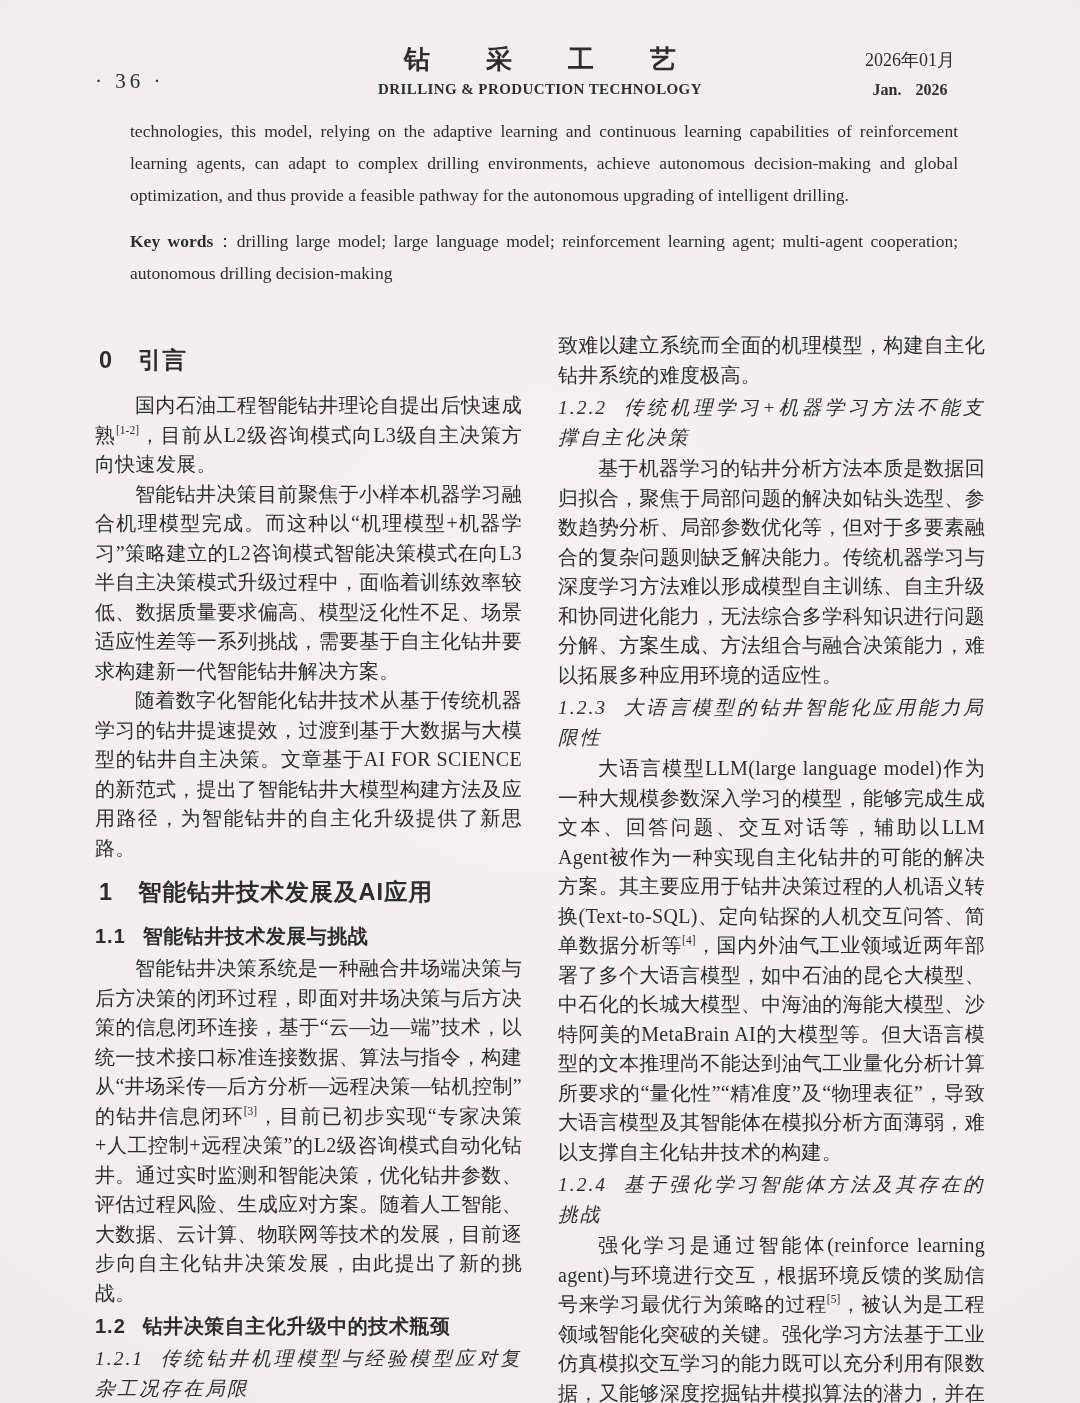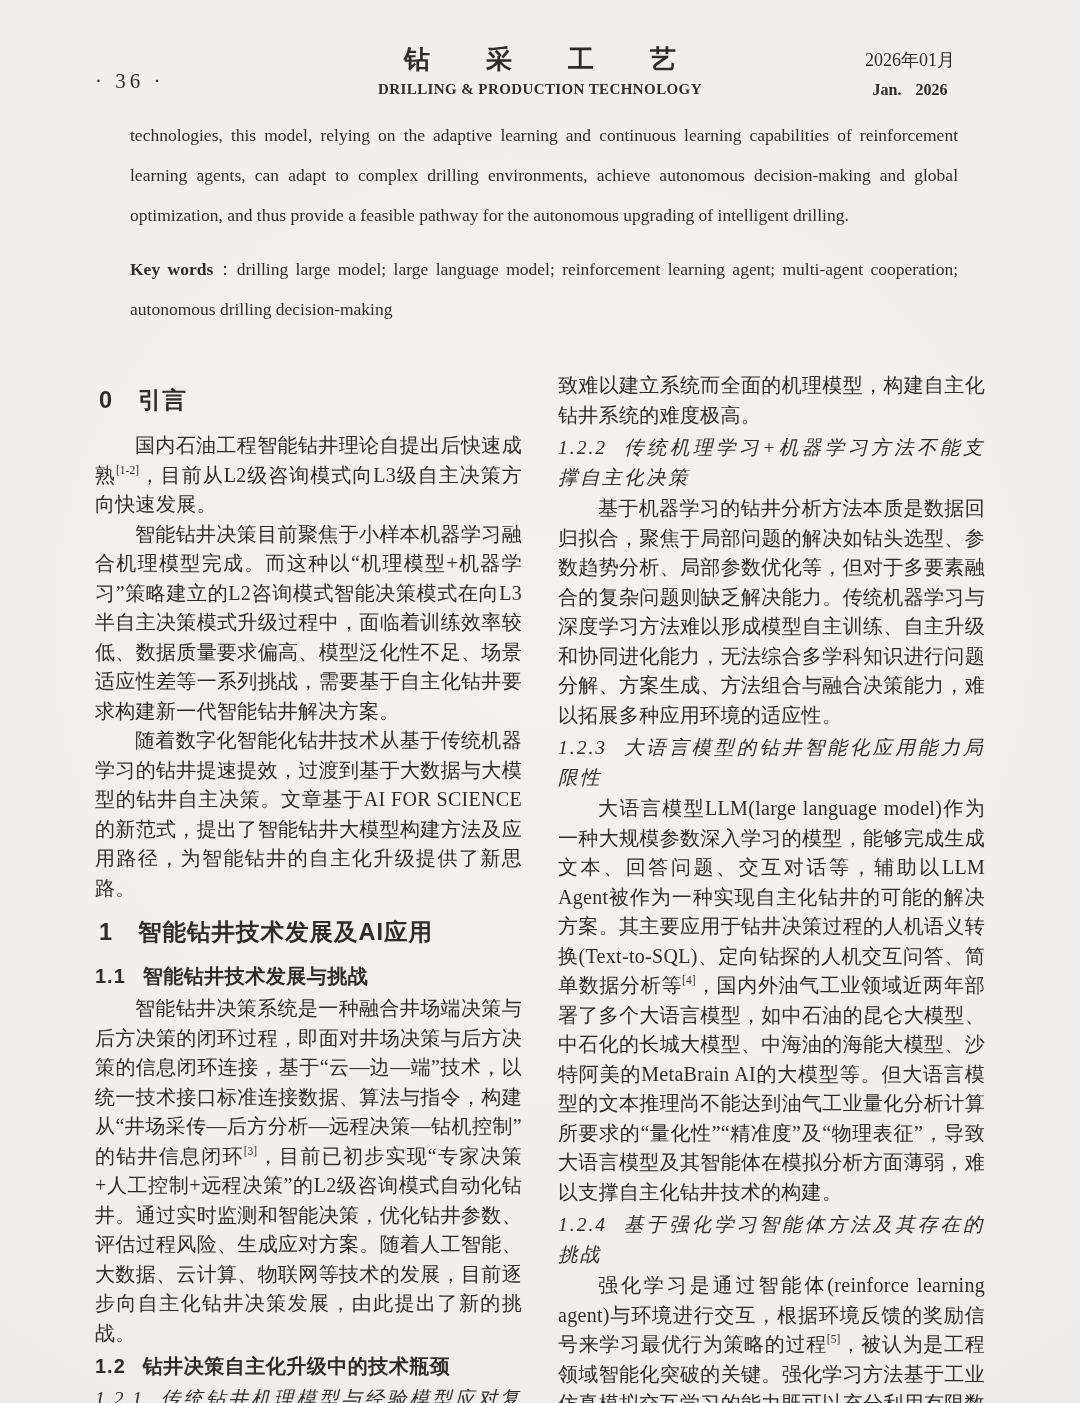--- a/index.html
+++ b/index.html
@@ -55,21 +55,21 @@
     margin: 8px 25px 0 25px;
     border-top: 2.5px solid #39383
 6;
     height: 0;
   }
 
   
   .abstract {
     margin: 16px 122px 0 130px;
     font-size: 17.5px;
-    line-height: 40px;
+    line-height: 32px;
     text-align: justify;
   }
   .abstract .kw { margin-top: 14px; }
   .abstract .kw b { font-weight: bold; }
 
   
   .columns {
     display: flex;
     gap: 36px;
     margin: 42px 95px 0 95px;

